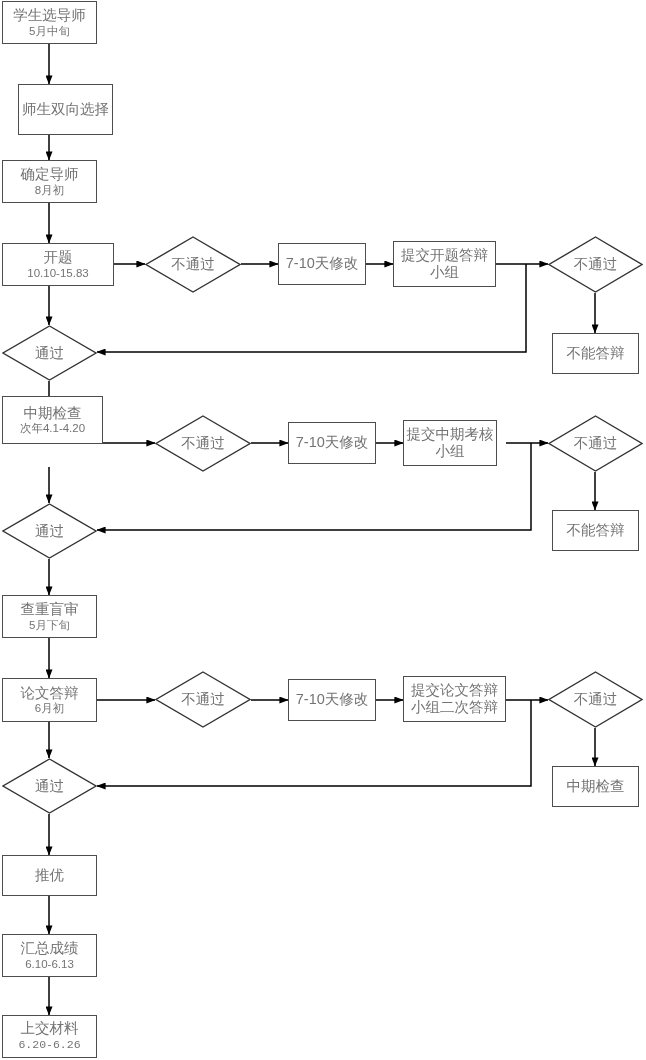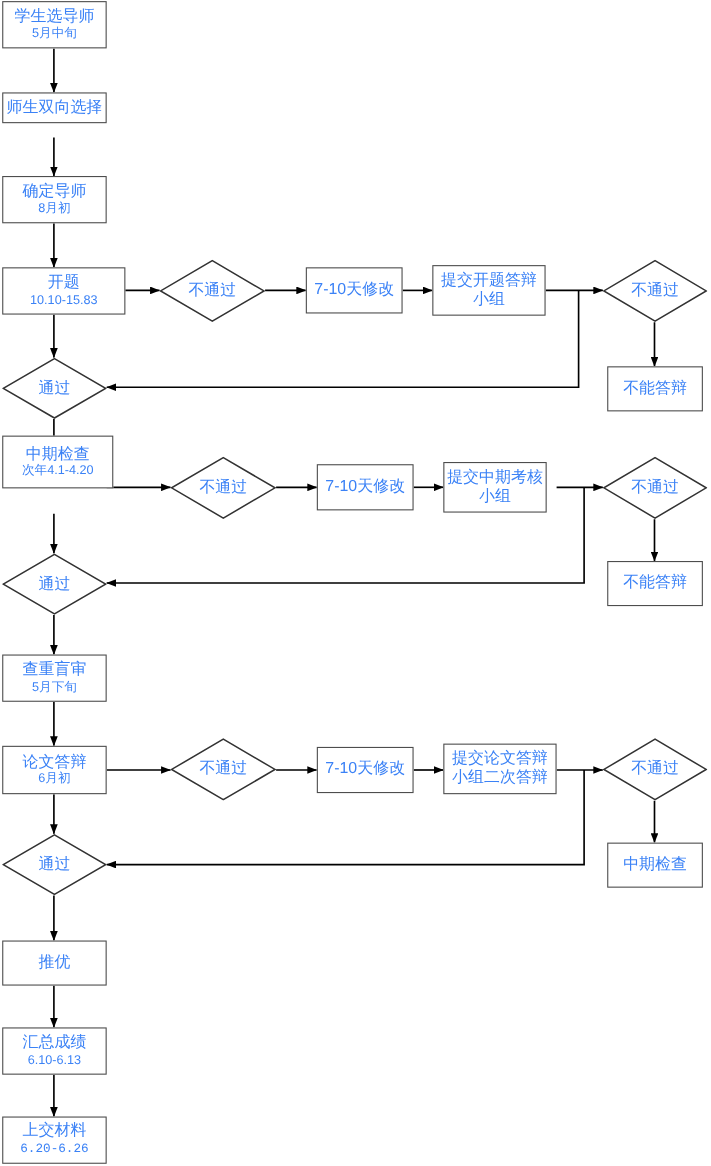--- a/index.html
+++ b/index.html
@@ -27,21 +27,21 @@
     pointer-events: none;
   }
   .node {
     position: absolute;
     box-sizing: border-box;
     display: flex;
     flex-direction: column;
     align-items: center;
     justify-content: center;
     text-align: center;
-    color: #3b82f6;
+    color: #737373;
     line-height: 1.12;
   }
   .node.box {
     border: 1.6px solid #4d4d4d;
     background: #ffffff;
   }
   .node .t1 {
     font-size: 14.5px;
     white-space: nowrap;
   }
@@ -111,21 +111,21 @@
         <path d="M49,814 L49,855" fill="none" stroke="#000000" stroke-width="1.5" marker-end="url(#arrowhead)"></path>
         <path d="M49,896 L49,934" fill="none" stroke="#000000" stroke-width="1.5" marker-end="url(#arrowhead)"></path>
         <path d="M49,977 L49,1015" fill="none" stroke="#000000" stroke-width="1.5" marker-end="url(#arrowhead)"></path>
       </g>
   </svg>
   <div id="node-layer">
       <div class="node box" style="left: 2px; top: 1px; width: 95px; height: 43px;">
         <div class="t1">学生选导师</div>
         <div class="t2">5月中旬</div>
       </div>
-      <div class="node box" style="left: 2px; top: 84px; width: 95px; height: 28px;">
+      <div class="node box" style="left: 18px; top: 84px; width: 95px; height: 51px;">
         <div class="t1">师生双向选择</div>
       </div>
       <div class="node box" style="left: 2px; top: 160px; width: 95px; height: 43px;">
         <div class="t1">确定导师</div>
         <div class="t2">8月初</div>
       </div>
       <div class="node box" style="left: 2px; top: 243px; width: 112px; height: 43px;">
         <div class="t1">开题</div>
         <div class="t2">10.10-15.83</div>
       </div>

